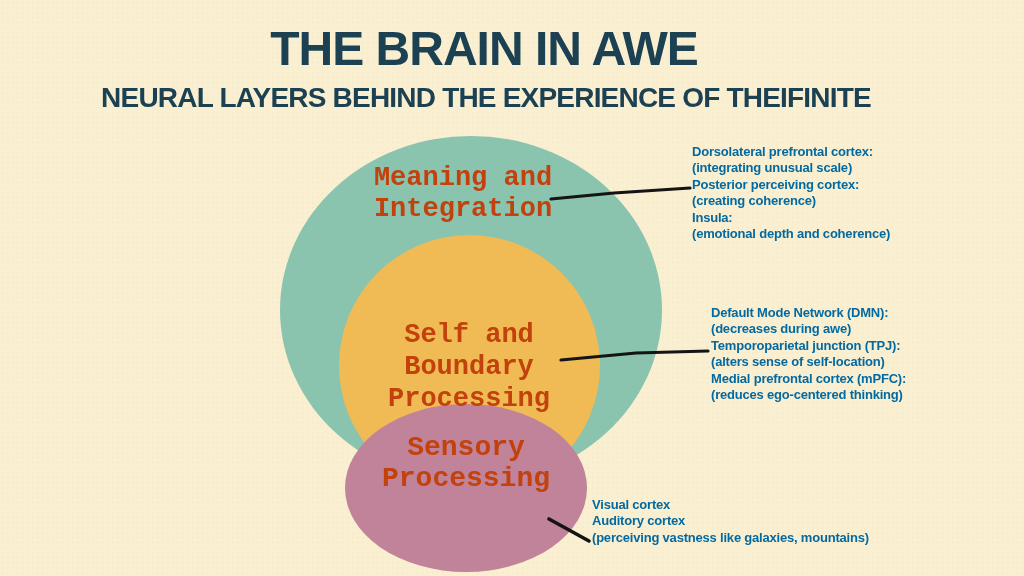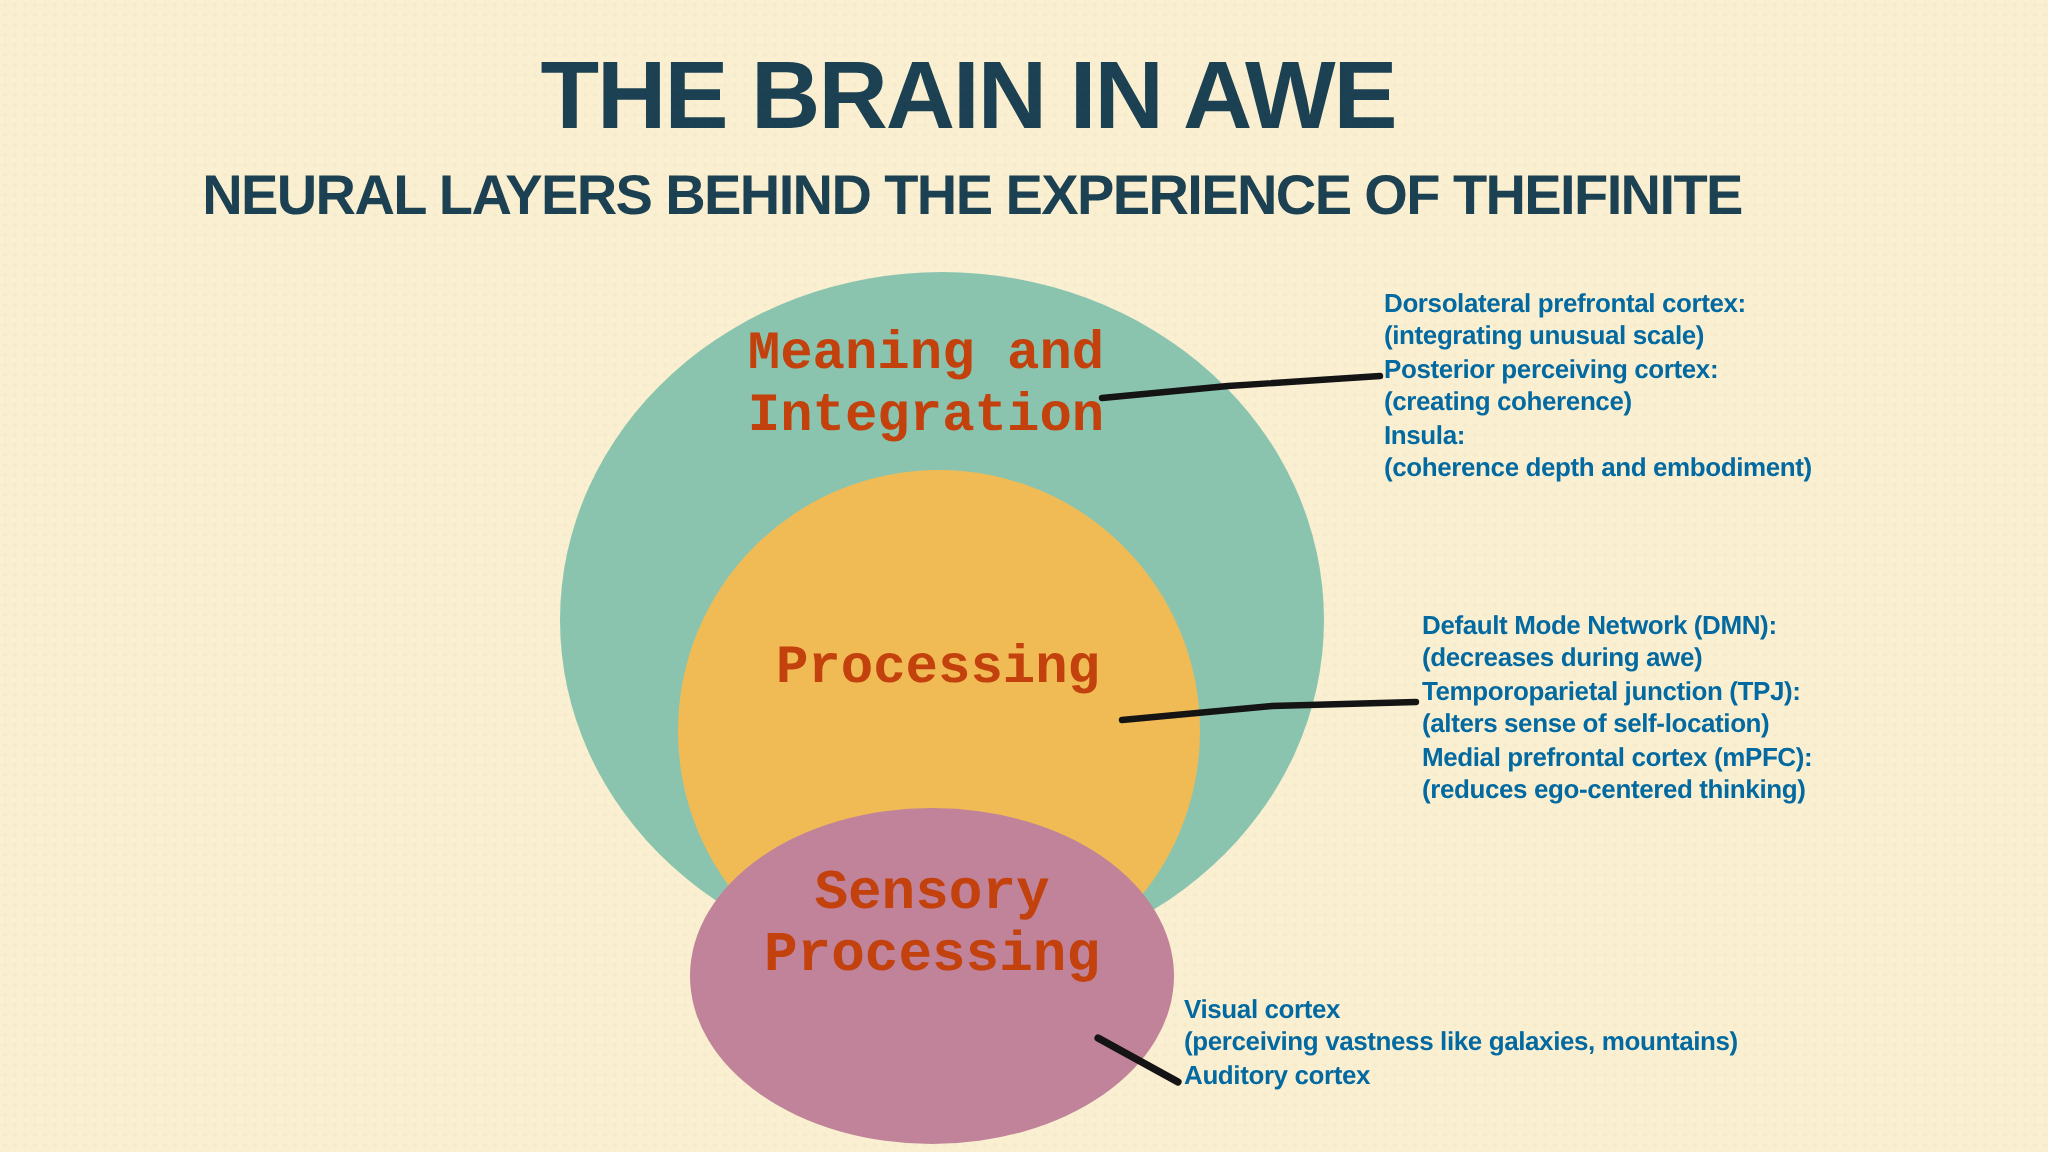--- a/index.html
+++ b/index.html
@@ -62,50 +62,51 @@
 
   <div class="ring ring-meaning"></div>
   <div class="ring ring-self"></div>
   <div class="ring ring-sensory"></div>
 
   <div class="ring-label label-meaning">
     <div>Meaning and</div>
     <div>Integration</div>
   </div>
   <div class="ring-label label-self">
+    <div>Self and Boundary</div>
     <div>Processing</div>
   </div>
   <div class="ring-label label-sensory">
     <div>Sensory</div>
     <div>Processing</div>
   </div>
 
   <svg class="connectors" viewBox="0 0 1024 576">
     <polyline points="551,199 614,193 690,188" fill="none" stroke="#141414" stroke-width="3.2" stroke-linecap="round"></polyline>
     <polyline points="561,360 636,353 708,351" fill="none" stroke="#141414" stroke-width="3.2" stroke-linecap="round"></polyline>
     <polyline points="549,519 589,541" fill="none" stroke="#141414" stroke-width="3.6" stroke-linecap="round"></polyline>
   </svg>
 
   <div class="ann ann-meaning">
     <div>Dorsolateral prefrontal cortex:</div>
     <div>(integrating unusual scale)</div>
     <div>Posterior perceiving cortex:</div>
     <div>(creating coherence)</div>
     <div>Insula:</div>
-    <div>(coherence depth and embodiment)</div>
+    <div>(emotional depth and coherence)</div>
   </div>
 
   <div class="ann ann-self">
     <div>Default Mode Network (DMN):</div>
     <div>(decreases during awe)</div>
     <div>Temporoparietal junction (TPJ):</div>
     <div>(alters sense of self-location)</div>
     <div>Medial prefrontal cortex (mPFC):</div>
     <div>(reduces ego-centered thinking)</div>
   </div>
 
   <div class="ann ann-sensory">
     <div>Visual cortex</div>
+    <div>Auditory cortex</div>
     <div>(perceiving vastness like galaxies, mountains)</div>
-    <div>Auditory cortex</div>
   </div>
 
 </div>
 
 </body></html>

